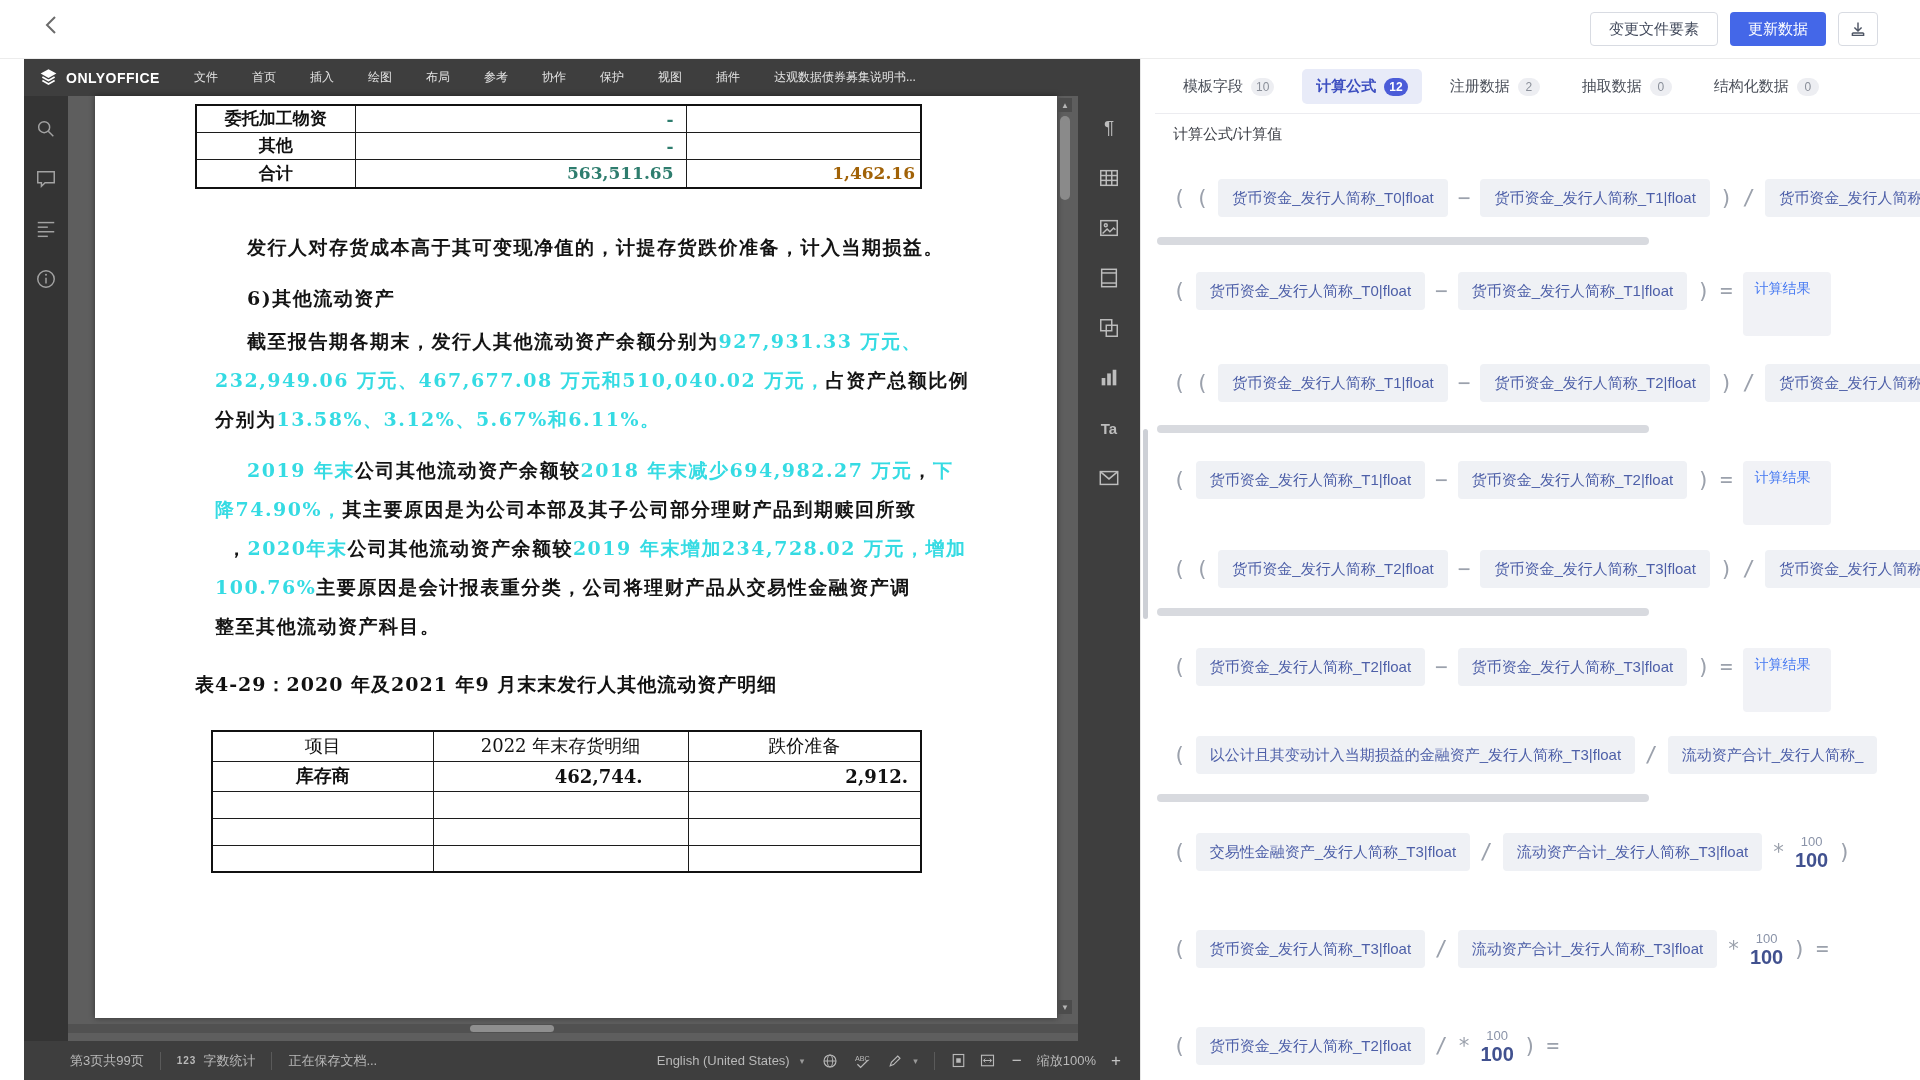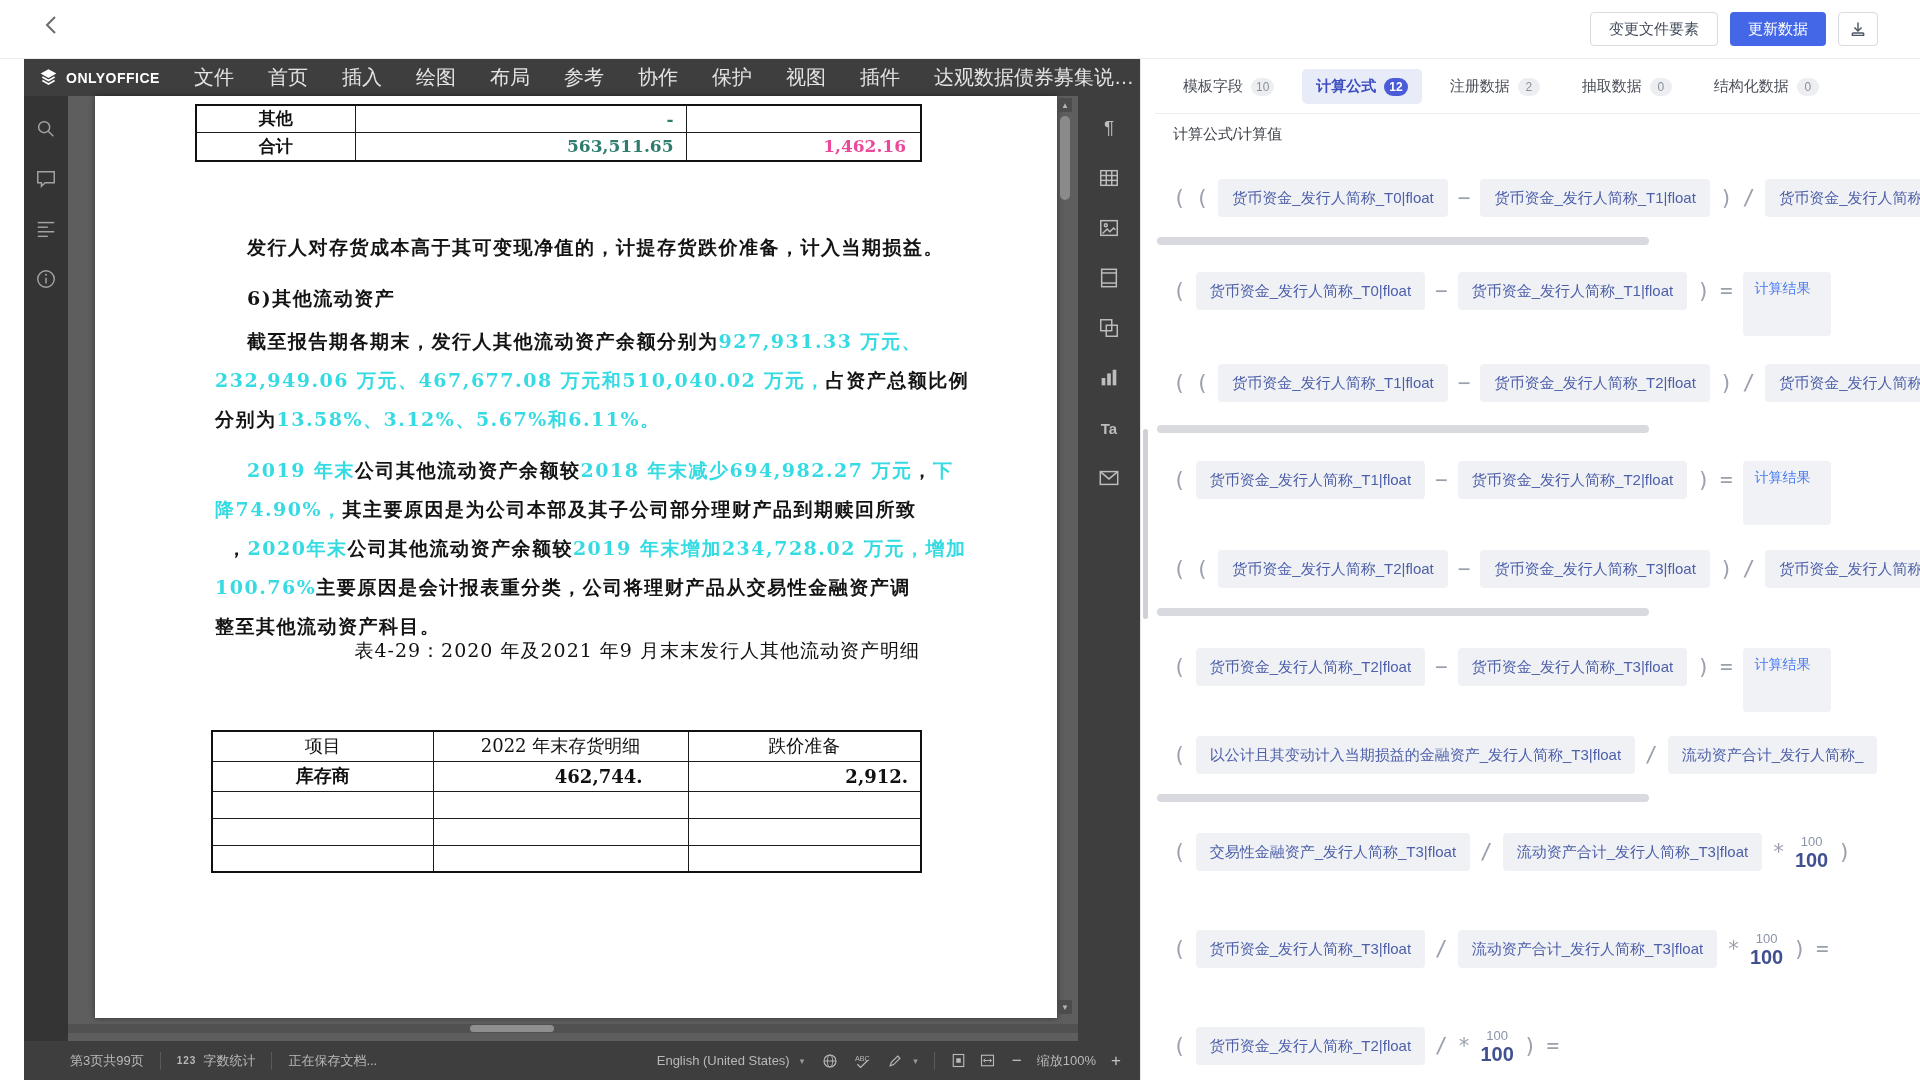--- a/index.html
+++ b/index.html
@@ -15,21 +15,21 @@
        padding:0 18px;box-sizing:border-box;cursor:pointer;}
   .btn.outline{background:#fff;border:1px solid #d8dbe2;color:#40485a;}
   .btn.primary{border:none;color:#fff;}
   .btn.icon-btn{width:40px;padding:0;}
   
   #menubar{position:absolute;left:24px;top:59px;width:1336px;height:37px;background:#3e3e3e;
            display:flex;align-items:center;box-sizing:border-box;padding:0 24px 0 14px;}
   .logo{display:flex;align-items:center;gap:7px;margin-right:34px;}
   .logo-text{color:#fff;font-weight:bold;font-size:14px;letter-spacing:.5px;}
   #menu-items{display:flex;align-items:center;gap:34px;flex:1;min-width:0;}
-  .menu-item{color:#e4e4e4;font-size:20px;white-space:nowrap;cursor:pointer;}
+  .menu-item{color:#e4e4e4;font-size:12px;white-space:nowrap;cursor:pointer;}
   .menu-item.doc-tab{max-width:200px;overflow:hidden;text-overflow:ellipsis;}
   .menu-search{margin:0 14px 0 8px;cursor:pointer;display:flex;align-items:center;}
   .avatar{width:27px;height:27px;border-radius:50%;background:#b9bdc4;color:#3a3a3a;font-weight:bold;
           font-size:14px;display:flex;align-items:center;justify-content:center;cursor:pointer;}
   
   #leftbar{position:absolute;left:24px;top:96px;width:44px;height:945px;background:#343434;
            display:flex;flex-direction:column;align-items:center;padding-top:22px;gap:28px;box-sizing:border-box;}
   .side-ic{width:22px;height:22px;display:flex;align-items:center;justify-content:center;cursor:pointer;color:#a2a2a2;}
   
   #docarea{position:absolute;left:68px;top:96px;width:1010px;height:945px;background:#5e5e5e;}
@@ -43,22 +43,22 @@
   #toptable{left:100px;top:8px;width:725px;border:2px solid #111;}
   #toptable td.lbl{text-align:center;font-weight:bold;color:#111;}
   #toptable td.val{text-align:right;font-weight:bold;}
   #bottable{left:116px;top:634px;width:709px;border:2px solid #111;}
   #bottable th{font-weight:normal;text-align:center;color:#111;font-size:18px;}
   #bottable td{font-weight:bold;color:#111;font-size:18px;}
   
   .doc-line{position:absolute;white-space:nowrap;font-size:19px;letter-spacing:1.5px;color:#141414;
             font-weight:600;height:38px;line-height:38px;}
   .doc-line .hl{font-weight:bold;}
-  .doc-caption{position:absolute;left:100px;top:542px;width:725px;text-align:right;font-size:19px;
-            font-weight:normal;color:#111;letter-spacing:1px;white-space:nowrap;}
+  .doc-caption{position:absolute;left:100px;top:576px;width:725px;text-align:left;font-size:19px;
+            font-weight:bold;color:#111;letter-spacing:1px;white-space:nowrap;}
   
   #vscroll{position:absolute;left:1058px;top:98px;width:14px;height:916px;}
   .vs-arrow{position:absolute;left:0;width:14px;height:14px;background:#4c4c4c;color:#b5b5b5;font-size:8px;
             display:flex;align-items:center;justify-content:center;cursor:pointer;}
   .vs-thumb{position:absolute;left:2px;top:18px;width:10px;height:84px;background:#8a8a8a;border-radius:5px;cursor:pointer;}
   #hscroll{position:absolute;left:68px;top:1024px;width:1010px;height:9px;background:#515151;}
   #hscroll .hs-thumb{position:absolute;left:402px;top:1px;width:84px;height:7px;background:#8f8f8f;border-radius:4px;cursor:pointer;}
   
   #toolstrip{position:absolute;left:1078px;top:96px;width:62px;height:945px;background:#3e3e3e;
              display:flex;flex-direction:column;align-items:center;padding-top:20px;gap:26px;box-sizing:border-box;}
@@ -185,28 +185,33 @@
   <div id="docarea"></div>
   <div id="page">
     <table class="doc-table" id="toptable">
       <colgroup>
           <col style="width:159px">
           <col style="width:331px">
           <col style="width:235px">
         </colgroup>
       <tbody>
           <tr style="height: 27px;">
+            <td class="lbl">委托加工物资</td>
+            <td class="val" style="color:#2e7d6e">-</td>
+            <td class="val" style="color:#2e7d6e;padding-right:10px"></td>
+          </tr>
+          <tr style="height: 27px;">
             <td class="lbl">其他</td>
             <td class="val" style="color:#2e7d6e">-</td>
             <td class="val" style="color:#2e7d6e;padding-right:10px"></td>
           </tr>
           <tr style="height: 29px;">
             <td class="lbl">合计</td>
             <td class="val" style="color:#2e7d6e">563,511.65</td>
-            <td class="val" style="color:#ec4899;padding-right:14px">1,462.16</td>
+            <td class="val" style="color:#a16207;padding-right:5px">1,462.16</td>
           </tr>
         </tbody>
     </table>
     <div id="doclines">
         <div class="doc-line" style="top: 132px; left: 152px;"><span>发行人对存货成本高于其可变现净值的，计提存货跌价准备，计入当期损益。</span></div>
         <div class="doc-line" style="top: 183px; left: 152px;"><span>6)其他流动资产</span></div>
         <div class="doc-line" style="top: 226px; left: 152px;"><span>截至报告期各期末，发行人其他流动资产余额分别为</span><span class="hl" style="color: rgb(53, 219, 227);">927,931.33 万元、</span></div>
         <div class="doc-line" style="top: 265px; left: 120px;"><span class="hl" style="color: rgb(53, 219, 227);">232,949.06 万元、467,677.08 万元和510,040.02 万元，</span><span>占资产总额比例</span></div>
         <div class="doc-line" style="top: 304px; left: 120px;"><span>分别为</span><span class="hl" style="color: rgb(53, 219, 227);">13.58%、3.12%、5.67%和6.11%。</span></div>
         <div class="doc-line" style="top: 355px; left: 152px;"><span class="hl" style="color: rgb(53, 219, 227);">2019 年末</span><span>公司其他流动资产余额较</span><span class="hl" style="color: rgb(53, 219, 227);">2018 年末减少694,982.27 万元</span><span>，</span><span class="hl" style="color: rgb(53, 219, 227);">下</span></div>

